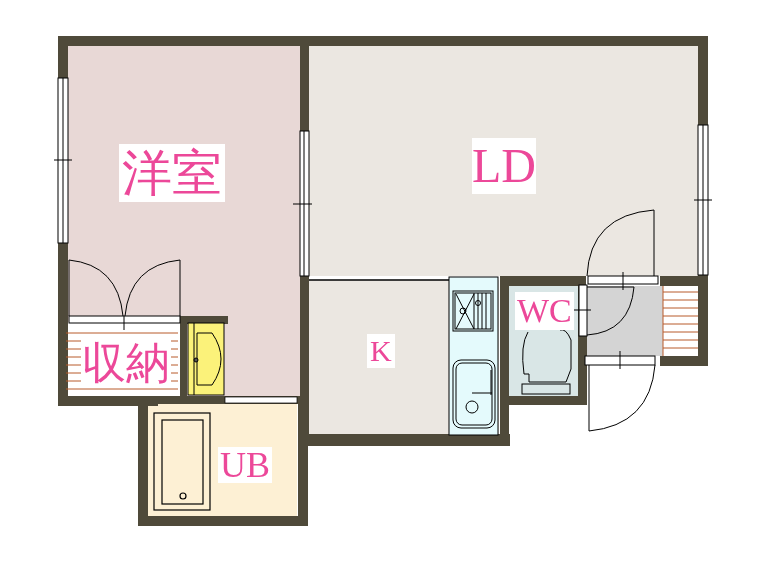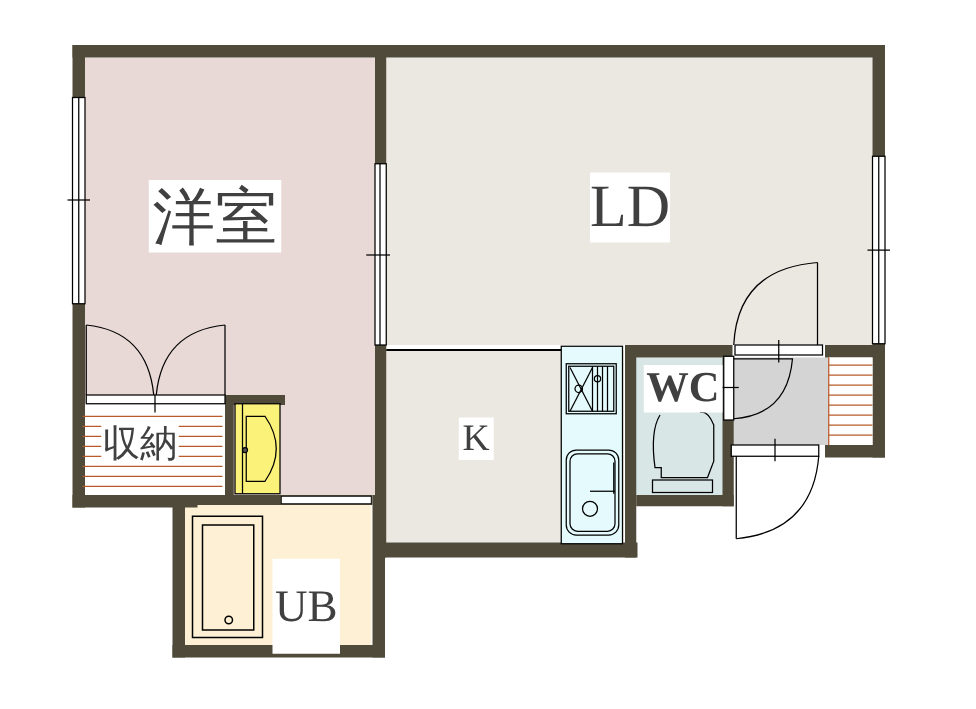--- a/index.html
+++ b/index.html
@@ -1,28 +1,28 @@
 <!DOCTYPE html>
 <html><head>
 <meta charset="utf-8">
 <style>
   html, body { margin: 0; padding: 0; background: #ffffff; }
   body { width: 781px; height: 567px; position: relative; overflow: hidden; }
   #plan { position: absolute; left: 0; top: 0; }
   .lbl {
-    position: absolute; background: #ffffff; color: #404040;
+    position: absolute; background: #ffffff; color: #ec4899;
     font-family: "DejaVu Serif", "Liberation Serif", serif;
     line-height: 1; padding: 2px 3px; white-space: nowrap;
   }
   #lbl-yoshitsu { left: 119px; top: 144px; font-size: 50px; padding: 4px 3px; }
   #lbl-ld { left: 472px; top: 138px; font-size: 48px; font-family: "Liberation Serif", serif; padding: 4px 0; }
   #lbl-k { left: 367px; top: 334px; font-size: 30px; font-family: "Liberation Serif", serif; }
-  #lbl-wc { left: 515px; top: 292px; font-size: 34px; font-family: "Liberation Serif", serif; font-weight: bold; padding: 2px 2px; }
-  #lbl-shuno { left: 81px; top: 340px; font-size: 30px; padding: 1px 1px; }
-  #lbl-ub { left: 218px; top: 447px; font-size: 36px; font-family: "Liberation Serif", serif; padding: 20px 2px; }
+  #lbl-wc { left: 515px; top: 292px; font-size: 34px; font-family: "Liberation Serif", serif; font-weight: normal; padding: 2px 2px; }
+  #lbl-shuno { left: 81px; top: 340px; font-size: 44px; padding: 1px 1px; }
+  #lbl-ub { left: 218px; top: 447px; font-size: 36px; font-family: "Liberation Serif", serif; padding: 0 2px; }
 </style>
 </head>
 <body>
 
 <svg id="plan" width="781" height="567" viewBox="0 0 781 567">
 
   <rect x="68" y="46" width="232" height="350" fill="#e8d8d6"></rect>
   <rect x="309" y="46" width="389" height="230" fill="#ebe7e1"></rect>
   <rect x="309" y="280" width="190" height="154" fill="#ebe7e1"></rect>
   <rect x="508" y="286" width="72" height="110" fill="#d9e6e6"></rect>

